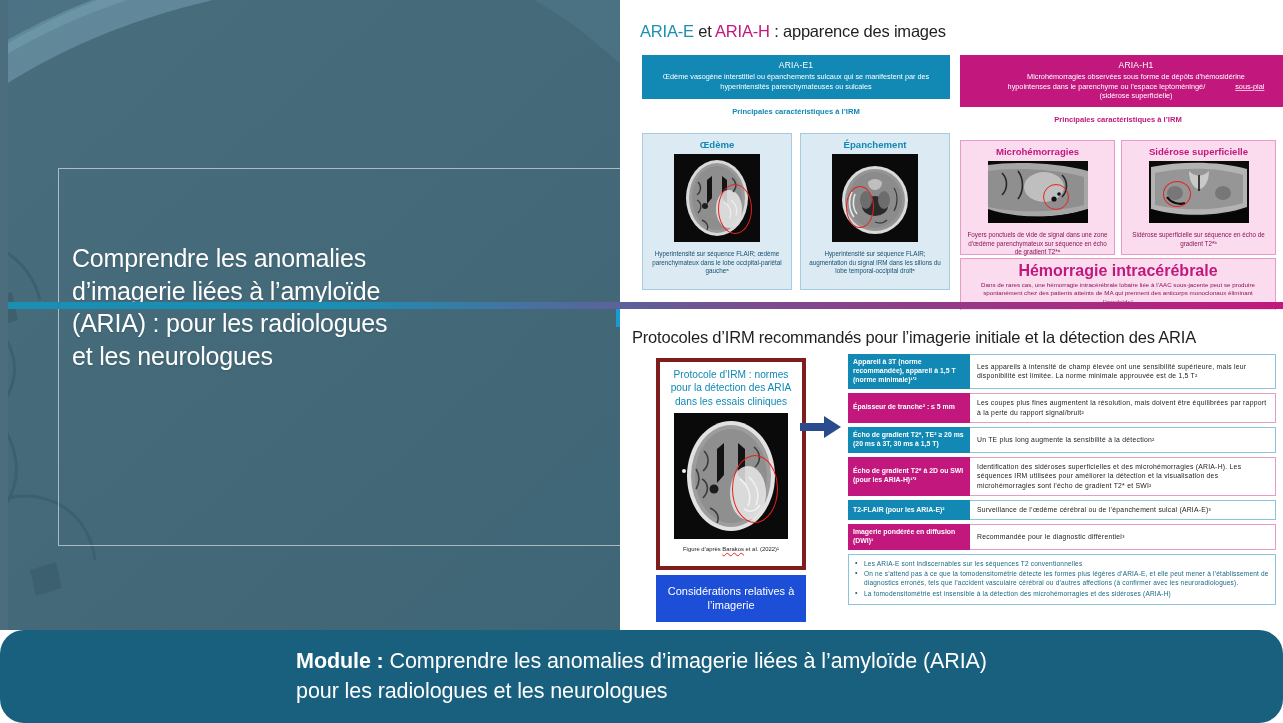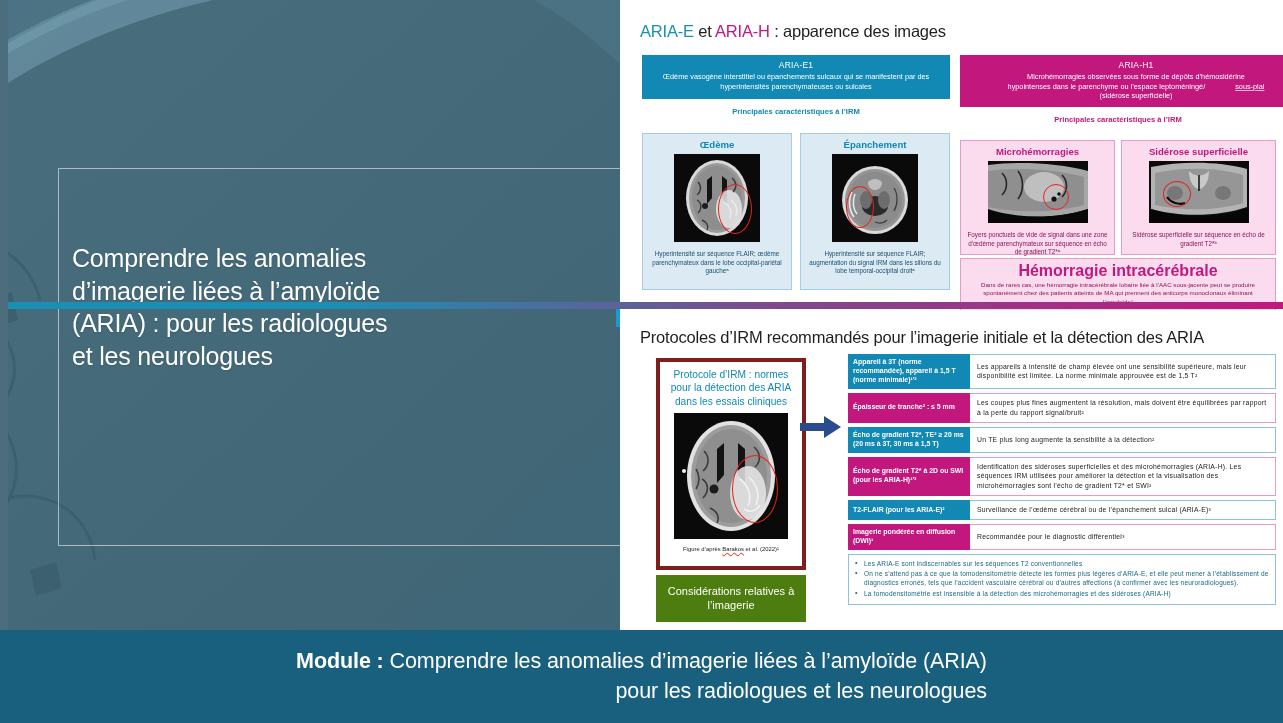--- a/index.html
+++ b/index.html
@@ -78,21 +78,21 @@
   .ich-box { background:#fbdcef; border:1px solid #e79cc8; text-align:center; padding:3px 8px 5px; }
   .ich-box .ich-t { color:#c2187e; font-size:16px; font-weight:bold; margin-bottom:1px; }
   .ich-box .ich-b { color:#8a1458; font-size:6.2px; line-height:1.36; }
 
   
   .proto-left { border:4px solid #7f1d1d; background:#ffffff; text-align:center; padding:6px 6px 5px; }
   .proto-left .pl-title { color:#1189b4; font-size:10.2px; line-height:1.32; font-weight:400; }
   .proto-left .pl-cap { color:#222; font-size:5.9px; margin-top:3px; }
   .proto-left .pl-cap u { text-decoration:underline; text-decoration-color:#e8211c;
                           text-decoration-style:wavy; }
-  .proto-cta { background:#4d7c0f; color:#fff; text-align:center;
+  .proto-cta { background:#1d4ed8; color:#fff; text-align:center;
                font-size:11px; line-height:1.3; padding:9px 6px; }
 
   .row { display:flex; align-items:stretch; margin-bottom:4px; }
   .row .lbl { width:122px; flex:0 0 122px; color:#fff; font-size:6.9px; font-weight:bold;
               line-height:1.3; padding:4px 5px; display:flex; align-items:center; }
   .row .lbl.teal { background:#1189b4; }
   .row .lbl.mag  { background:#c2187e; }
   .row .txt { flex:1; border:1px solid; border-left:none; background:#fff;
               font-size:6.8px; line-height:1.45; color:#1b1b1b; padding:4px 7px;
               display:flex; align-items:center; letter-spacing:.25px; }
@@ -103,21 +103,21 @@
   .bullets li { list-style:none; position:relative; padding-left:9px; color:#146782;
                 font-size:6.5px; line-height:1.42; margin-bottom:1px; letter-spacing:.2px; }
   .bullets li:before { content:"•"; position:absolute; left:0; top:-1px; font-size:7px; }
 
   .arrow-wrap { position:absolute; left:172px; top:104px; width:42px; height:26px; }
 
   
   #caption-bar {
     position:absolute; left:0; top:630px; width:1283px; height:93px;
     background:#19607e; color:#ffffff; display:flex; align-items:center;
-    justify-content:center; text-align:right;
+    justify-content:center; text-align:left;border-radius:24px;
   }
   #caption-text { font-size:21.5px; line-height:1.36; font-weight:400; letter-spacing:-0.1px;
                   white-space:pre-line; }
   #caption-text b { font-weight:bold; }
   #left-strip { position:absolute; left:0; top:0; width:8px; height:630px; background:#4b6d7d; }
 </style>
 </head>
 <body>
 
 <div id="root">
@@ -285,21 +285,21 @@
       <div class="ich-box" style="position:absolute;left:332px;top:258px;width:316px;">
         <div class="ich-t">Hémorragie intracérébrale</div>
         <div class="ich-b">Dans de rares cas, une hémorragie intracérébrale lobaire liée à l’AAC sous-jacente peut se produire spontanément chez des patients atteints de MA qui prennent des anticorps monoclonaux éliminant l’amyloïde¹</div>
       </div>
     </div>
 
     <div class="divider-band" style="left:-612px;"></div>
 
     <div class="mini-slide" id="slide-b">
 
-      <div class="slide-title" style="position:absolute;left:12px;top:18px;">Protocoles d’IRM recommandés pour l’imagerie initiale et la détection des ARIA</div>
+      <div class="slide-title" style="position:absolute;left:4px;top:18px;">Protocoles d’IRM recommandés pour l’imagerie initiale et la détection des ARIA</div>
 
       <div class="proto-left" style="position:absolute;left:28px;top:48px;width:150px;height:212px;">
         <div class="pl-title">Protocole d’IRM : normes pour la détection des ARIA dans les essais cliniques</div>
         <div class="mri" style="width:114px;height:126px;margin-top:5px;">
           <svg width="114" height="126" viewBox="0 0 114 126">
             <rect width="114" height="126" fill="#0a0a0a"></rect>
             <ellipse cx="57" cy="63" rx="44" ry="55" fill="#e2e2e2"></ellipse>
             <ellipse cx="57" cy="63" rx="40" ry="51" fill="#9d9d9d"></ellipse>
             <ellipse cx="57" cy="63" rx="36" ry="47" fill="#8f8f8f"></ellipse>
             <path d="M50,30 L50,62 L43,70 L43,36 Z" fill="#131313"></path>

